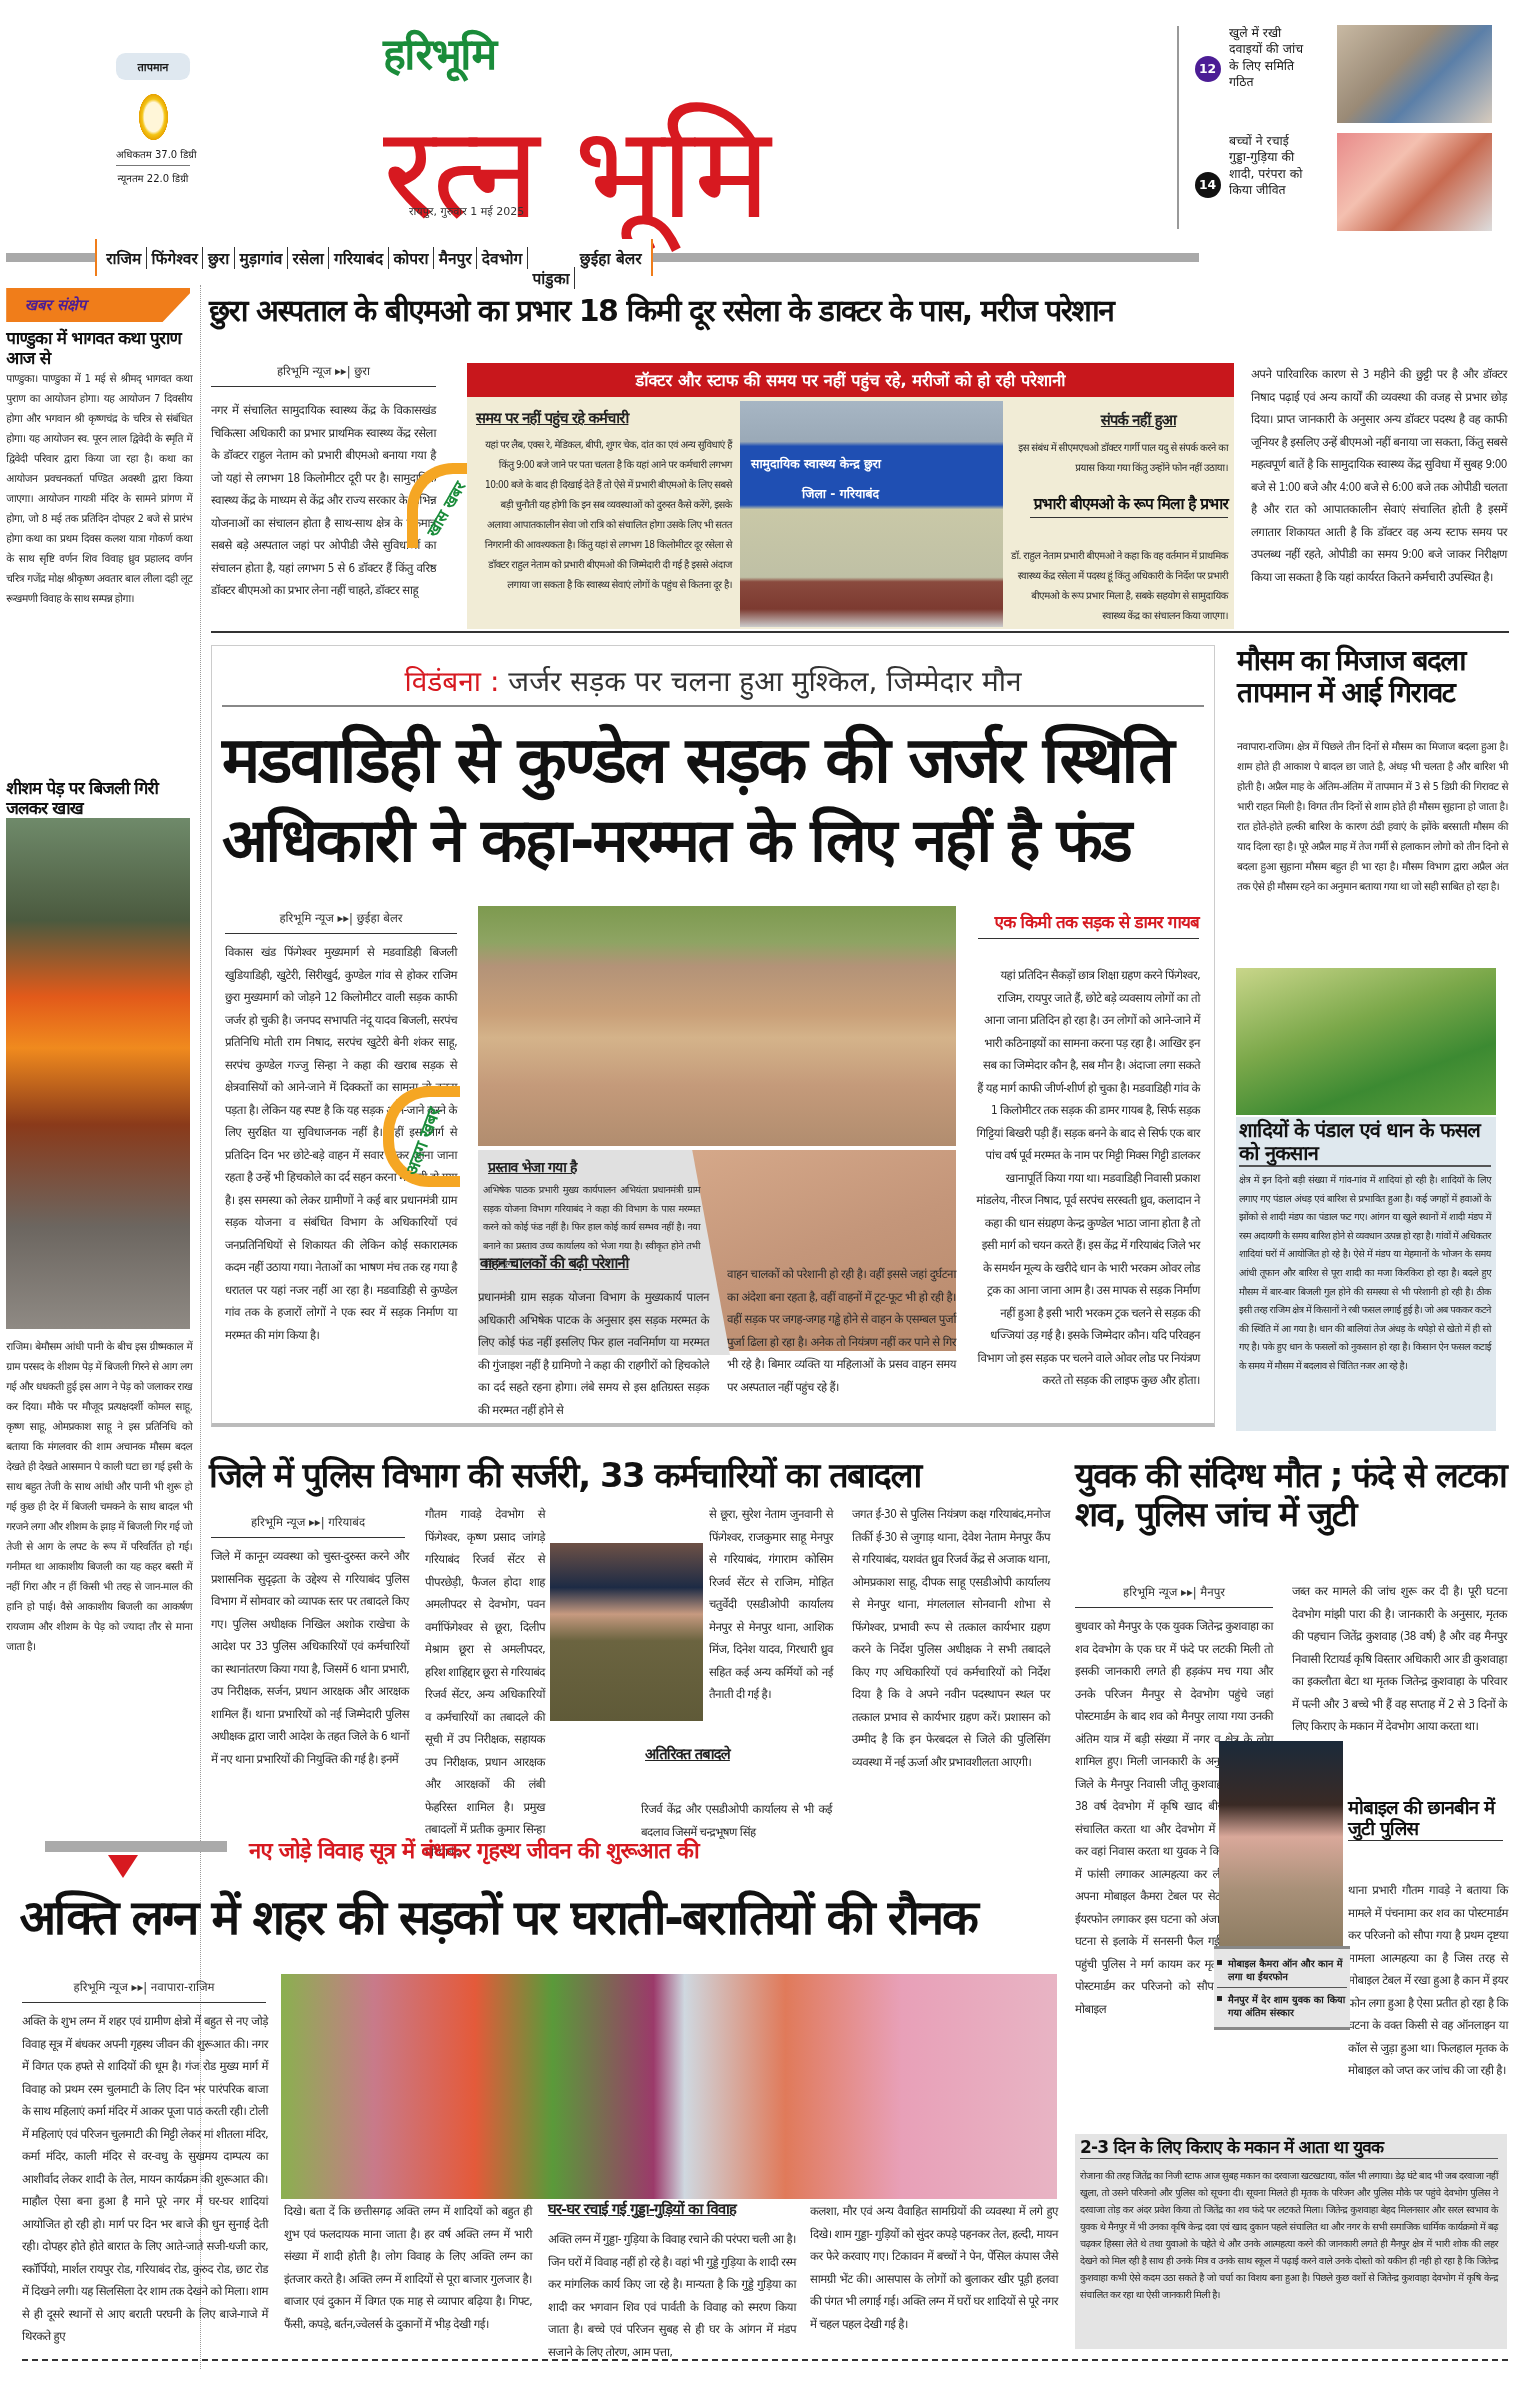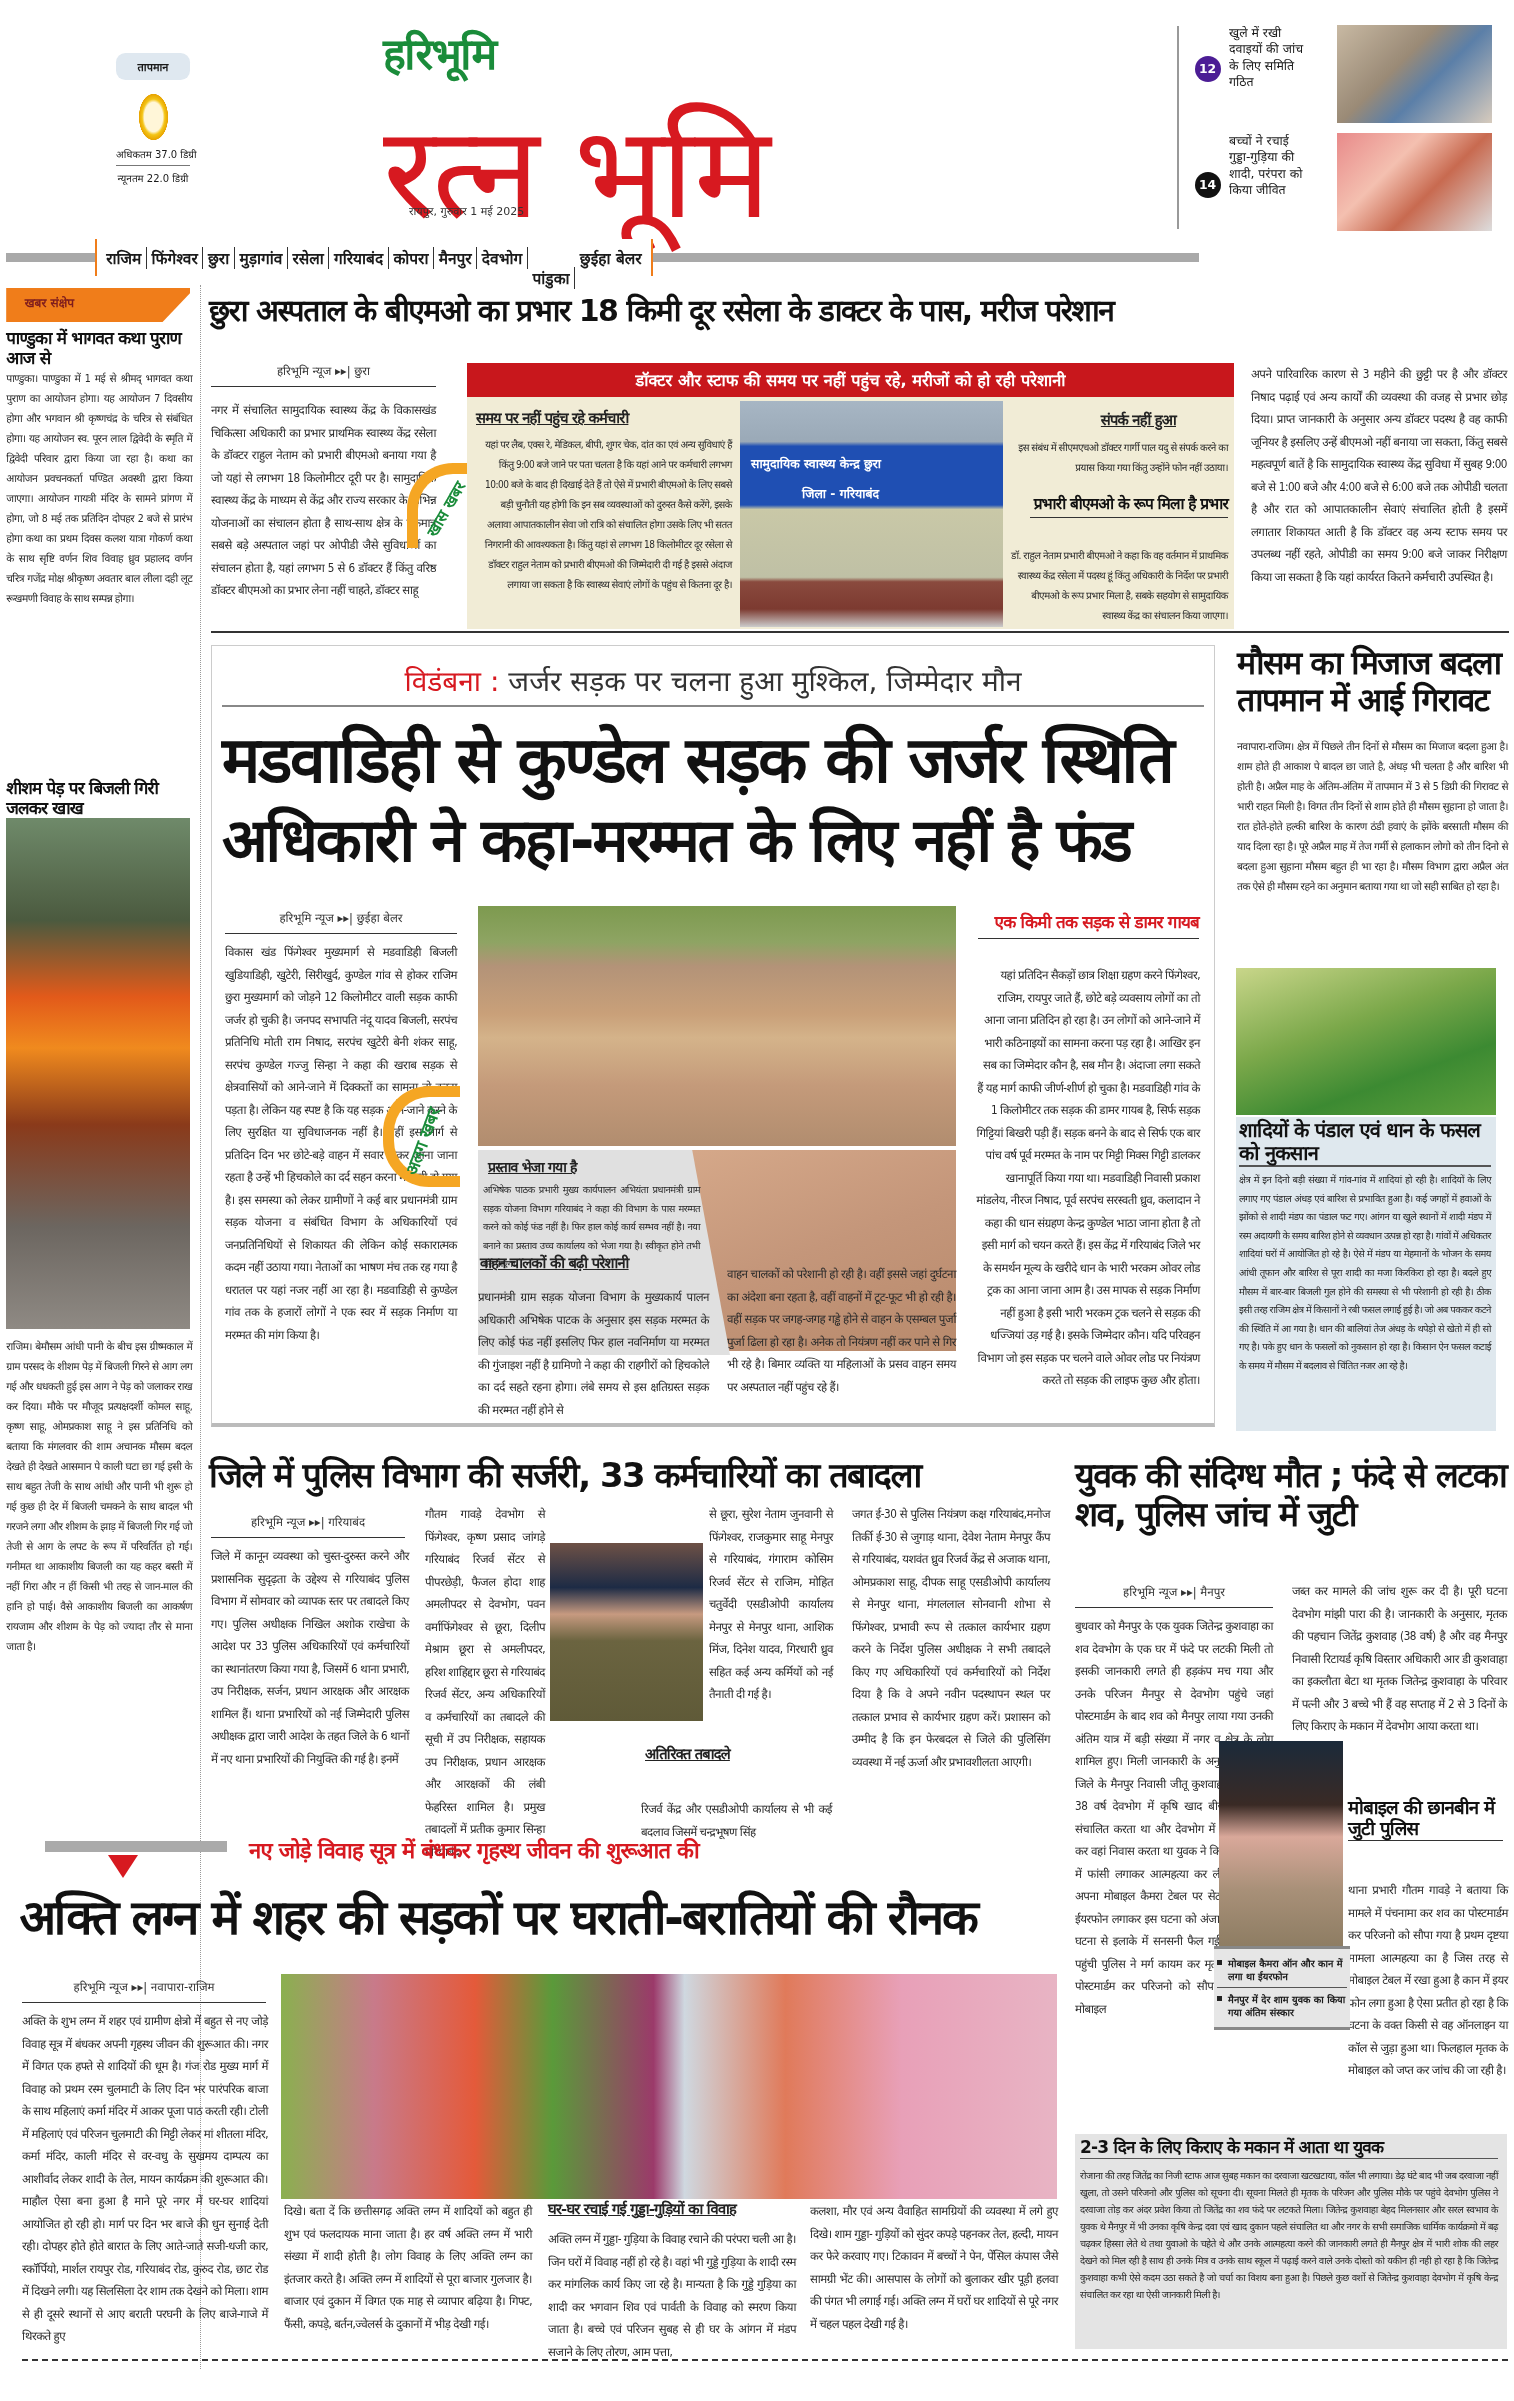--- a/index.html
+++ b/index.html
@@ -49,21 +49,21 @@
   <span style="font-size:15.5px;font-weight:bold;padding:0 4.6px;border-right:0.8px solid #333;">कोपरा</span>
   <span style="font-size:15.5px;font-weight:bold;padding:0 4.6px;border-right:0.8px solid #333;">मैनपुर</span>
   <span style="font-size:15.5px;font-weight:bold;padding:0 4.6px;border-right:0.8px solid #333;">देवभोग</span>
   <span style="font-size:15.5px;font-weight:bold;padding:0 4.6px;border-right:0.8px solid #333;margin-top:40px;">पांडुका</span>
   <span style="font-size:15.5px;font-weight:bold;padding:0 4.6px;">छुईहा बेलर</span>
 </div>
 <div class="abs" style="left:352px;top:239px;width:1.5px;height:0"></div>
 
 <div class="abs" style="left:200px;top:285px;width:0.8px;height:2084px;border-left:0.8px dotted #999;"></div>
 <div class="abs" style="left:6.2px;top:288px;width:184px;height:34px;background:#f07d1a;clip-path:polygon(0 0,100% 0,100% 15%,85% 100%,0 100%);">
-  <span style="display:block;color:#7f1d1d;font-weight:bold;font-size:12px;padding:6.2px 18.6px;">खबर संक्षेप</span>
+  <span style="display:block;color:#4c1d95;font-weight:bold;font-size:15px;padding:6.2px 18.6px;font-style:italic;">खबर संक्षेप</span>
 </div>
 <div class="abs" style="left:6.2px;top:329px;width:186px;">
   <div class="hl" style="font-size:17px;letter-spacing:-0.8px;">पाण्डुका में भागवत कथा पुराण आज से</div>
   <div class="txt" style="font-size:10.5px;line-height:20px;">पाण्डुका। पाण्डुका में 1 मई से श्रीमद् भागवत कथा पुराण का आयोजन होगा। यह आयोजन 7 दिवसीय होगा और भगवान श्री कृष्णचंद्र के चरित्र से संबंधित होगा। यह आयोजन स्व. पूरन लाल द्विवेदी के स्मृति में द्विवेदी परिवार द्वारा किया जा रहा है। कथा का आयोजन प्रवचनकर्ता पण्डित अवस्थी द्वारा किया जाएगा। आयोजन गायत्री मंदिर के सामने प्रांगण में होगा, जो 8 मई तक प्रतिदिन दोपहर 2 बजे से प्रारंभ होगा कथा का प्रथम दिवस कलश यात्रा गोकर्ण कथा के साथ सृष्टि वर्णन शिव विवाह ध्रुव प्रहालद वर्णन चरित्र गजेंद्र मोक्ष श्रीकृष्ण अवतार बाल लीला दही लूट रूखमणी विवाह के साथ सम्पन्न होगा।</div>
 </div>
 <div class="abs" style="left:6.2px;top:779px;width:186px;">
   <div class="hl" style="font-size:17px;letter-spacing:-0.8px;">शीशम पेड़ पर बिजली गिरी जलकर खाख</div>
 </div>
 <div class="abs img" style="left:6.2px;top:818px;width:184px;height:511px;background:linear-gradient(180deg,#6f8a6a 0%,#4b5a3f 20%,#e25a1a 35%,#f08a1e 45%,#8a3a1a 60%,#6c6660 80%,#8f8a84 100%);"></div>
 <div class="abs txt" style="left:6.2px;top:1336px;width:186px;font-size:10.5px;line-height:20px;">राजिम। बेमौसम आंधी पानी के बीच इस ग्रीष्मकाल में ग्राम परसद के शीशम पेड़ में बिजली गिरने से आग लग गई और धधकती हुई इस आग ने पेड़ को जलाकर राख कर दिया। मौके पर मौजूद प्रत्यक्षदर्शी कोमल साहू, कृष्ण साहू, ओमप्रकाश साहू ने इस प्रतिनिधि को बताया कि मंगलवार की शाम अचानक मौसम बदल देखते ही देखते आसमान पे काली घटा छा गई इसी के साथ बहुत तेजी के साथ आंधी और पानी भी शुरू हो गई कुछ ही देर में बिजली चमकने के साथ बादल भी गरजने लगा और शीशम के झाड़ में बिजली गिर गई जो तेजी से आग के लपट के रूप में परिवर्तित हो गई। गनीमत था आकाशीय बिजली का यह कहर बस्ती में नहीं गिरा और न हीं किसी भी तरह से जान-माल की हानि हो पाई। वैसे आकाशीय बिजली का आकर्षण रायजाम और शीशम के पेड़ को ज्यादा तौर से माना जाता है।</div>
@@ -107,21 +107,21 @@
 <div class="abs img" style="left:665px;top:1150px;width:291px;height:201px;background:linear-gradient(160deg,#d6a98a,#c4967a 50%,#b88a6c);"></div>
 <div class="abs" style="left:478px;top:1150px;width:252px;height:205px;background:#e0e0e0;clip-path:polygon(0 0,85% 0,100% 100%,0 100%);"></div>
 <div class="abs sub" style="left:488px;top:1157px;width:232px;font-size:14px;">प्रस्ताव भेजा गया है</div>
 <div class="abs txt" style="left:483px;top:1181px;width:217px;font-size:9.7px;line-height:18.6px;">अभिषेक पाठक प्रभारी मुख्य कार्यपालन अभियंता प्रधानमंत्री ग्राम सड़क योजना विभाग गरियाबंद ने कहा की विभाग के पास मरम्मत करने को कोई फंड नहीं है। फिर हाल कोई कार्य सम्भव नहीं है। नया बनाने का प्रस्ताव उच्च कार्यालय को भेजा गया है। स्वीकृत होने तभी बन पाएगा।</div>
 <div class="abs sub" style="left:480px;top:1252px;width:225px;font-size:14.7px;">वाहन चालकों की बढ़ी परेशानी</div>
 <div class="abs txt" style="left:478px;top:1286px;width:231px;">प्रधानमंत्री ग्राम सड़क योजना विभाग के मुख्यकार्य पालन अधिकारी अभिषेक पाटक के अनुसार इस सड़क मरम्मत के लिए कोई फंड नहीं इसलिए फिर हाल नवनिर्माण या मरम्मत की गुंजाइश नहीं है ग्रामिणो ने कहा की राहगीरों को हिचकोले का दर्द सहते रहना होगा। लंबे समय से इस क्षतिग्रस्त सड़क की मरम्मत नहीं होने से</div>
 <div class="abs txt" style="left:727px;top:1263px;width:229px;">वाहन चालकों को परेशानी हो रही है। वहीं इससे जहां दुर्घटना का अंदेशा बना रहता है, वहीं वाहनों में टूट-फूट भी हो रही है। वहीं सड़क पर जगह-जगह गड्ढे होने से वाहन के एसम्बल पुर्जा पुर्जा ढिला हो रहा है। अनेक तो नियंत्रण नहीं कर पाने से गिर भी रहे है। बिमार व्यक्ति या महिलाओं के प्रसव वाहन समय पर अस्पताल नहीं पहुंच रहे हैं।</div>
 <div class="abs" style="left:978px;top:910px;width:221px;text-align:right;color:#d71920;font-size:17px;font-weight:bold;border-bottom:1.5px solid #333;padding-bottom:4.6px;letter-spacing:-0.8px;">एक किमी तक सड़क से डामर गायब</div>
 <div class="abs txt" style="left:975px;top:964px;width:225px;text-align:right;">यहां प्रतिदिन सैकड़ों छात्र शिक्षा ग्रहण करने फिंगेश्वर, राजिम, रायपुर जाते हैं, छोटे बड़े व्यवसाय लोगों का तो आना जाना प्रतिदिन हो रहा है। उन लोगों को आने-जाने में भारी कठिनाइयों का सामना करना पड़ रहा है। आखिर इन सब का जिम्मेदार कौन है, सब मौन है। अंदाजा लगा सकते हैं यह मार्ग काफी जीर्ण-शीर्ण हो चुका है। मडवाडिही गांव के 1 किलोमीटर तक सड़क की डामर गायब है, सिर्फ सड़क गिट्टियां बिखरी पड़ी हैं। सड़क बनने के बाद से सिर्फ एक बार पांच वर्ष पूर्व मरम्मत के नाम पर मिट्टी मिक्स गिट्टी डालकर खानापूर्ति किया गया था। मडवाडिही निवासी प्रकाश मांडलेय, नीरज निषाद, पूर्व सरपंच सरस्वती ध्रुव, कलादान ने कहा की धान संग्रहण केन्द्र कुण्डेल भाठा जाना होता है तो इसी मार्ग को चयन करते हैं। इस केंद्र में गरियाबंद जिले भर के समर्थन मूल्य के खरीदे धान के भारी भरकम ओवर लोड ट्रक का आना जाना आम है। उस मापक से सड़क निर्माण नहीं हुआ है इसी भारी भरकम ट्रक चलने से सड़क की धज्जियां उड़ गई है। इसके जिम्मेदार कौन। यदि परिवहन विभाग जो इस सड़क पर चलने वाले ओवर लोड पर नियंत्रण करते तो सड़क की लाइफ कुछ और होता।</div>
 
-<div class="abs hl" style="left:1237px;top:645px;width:271px;font-size:32px;">मौसम का मिजाज बदला तापमान में आई गिरावट</div>
+<div class="abs hl" style="left:1237px;top:645px;width:271px;font-size:28px;">मौसम का मिजाज बदला तापमान में आई गिरावट</div>
 <div class="abs txt" style="left:1237px;top:736px;width:271px;font-size:10.5px;line-height:20px;">नवापारा-राजिम। क्षेत्र में पिछले तीन दिनों से मौसम का मिजाज बदला हुआ है। शाम होते ही आकाश पे बादल छा जाते है, अंधड़ भी चलता है और बारिश भी होती है। अप्रैल माह के अंतिम-अंतिम में तापमान में 3 से 5 डिग्री की गिरावट से भारी राहत मिली है। विगत तीन दिनों से शाम होते ही मौसम सुहाना हो जाता है। रात होते-होते हल्की बारिश के कारण ठंडी हवाएं के झोंके बरसाती मौसम की याद दिला रहा है। पूरे अप्रैल माह में तेज गर्मी से हलाकान लोगो को तीन दिनो से बदला हुआ सुहाना मौसम बहुत ही भा रहा है। मौसम विभाग द्वारा अप्रैल अंत तक ऐसे ही मौसम रहने का अनुमान बताया गया था जो सही साबित हो रहा है।</div>
 <div class="abs img" style="left:1236px;top:968px;width:260px;height:147px;background:linear-gradient(160deg,#c9d68a,#7ba84a 40%,#3c8a32 70%,#5ea03c);"></div>
 <div class="abs" style="left:1236px;top:1117px;width:260px;height:314px;background:#dfe8ee;"></div>
 <div class="abs hl" style="left:1239px;top:1119px;width:252px;font-size:20px;letter-spacing:-0.8px;border-bottom:2.3px solid #555;">शादियों के पंडाल एवं धान के फसल को नुकसान</div>
 <div class="abs txt" style="left:1239px;top:1171px;width:252px;font-size:9.7px;line-height:18.6px;">क्षेत्र में इन दिनो बड़ी संख्या में गांव-गांव में शादियां हो रही है। शादियों के लिए लगाए गए पंडाल अंधड़ एवं बारिश से प्रभावित हुआ है। कई जगहों में हवाओं के झोंको से शादी मंडप का पंडाल फट गए। आंगन या खुले स्थानों में शादी मंडप में रस्म अदायगी के समय बारिश होने से व्यवधान उत्पन्न हो रहा है। गांवों में अधिकतर शादियां घरों में आयोजित हो रहे है। ऐसे में मंडप या मेहमानों के भोजन के समय आंधी तूफान और बारिश से पूरा शादी का मजा किरकिरा हो रहा है। बदले हुए मौसम में बार-बार बिजली गुल होने की समस्या से भी परेशानी हो रही है। ठीक इसी तरह राजिम क्षेत्र में किसानों ने रबी फसल लगाई हुई है। जो अब पककर कटने की स्थिति में आ गया है। धान की बालियां तेज अंधड़ के थपेड़ो से खेतो में ही सो गए है। पके हुए धान के फसलों को नुकसान हो रहा है। किसान ऐन फसल कटाई के समय में मौसम में बदलाव से चिंतित नजर आ रहे है।</div>
 
 <div class="abs hl" style="left:209px;top:1456px;width:852px;font-size:34px;white-space:nowrap;">जिले में पुलिस विभाग की सर्जरी, 33 कर्मचारियों का तबादला</div>
 <div class="abs byline" style="left:211px;top:1514px;width:194px;">हरिभूमि न्यूज ▸▸| गरियाबंद</div>
 <div class="abs txt" style="left:211px;top:1545px;width:198px;">जिले में कानून व्यवस्था को चुस्त-दुरुस्त करने और प्रशासनिक सुदृढ़ता के उद्देश्य से गरियाबंद पुलिस विभाग में सोमवार को व्यापक स्तर पर तबादले किए गए। पुलिस अधीक्षक निखिल अशोक राखेचा के आदेश पर 33 पुलिस अधिकारियों एवं कर्मचारियों का स्थानांतरण किया गया है, जिसमें 6 थाना प्रभारी, उप निरीक्षक, सर्जन, प्रधान आरक्षक और आरक्षक शामिल हैं। थाना प्रभारियों को नई जिम्मेदारी पुलिस अधीक्षक द्वारा जारी आदेश के तहत जिले के 6 थानों में नए थाना प्रभारियों की नियुक्ति की गई है। इनमें</div>
 <div class="abs txt" style="left:425px;top:1503px;width:120px;">गौतम गावड़े देवभोग से फिंगेश्वर, कृष्ण प्रसाद जांगड़े गरियाबंद रिजर्व सेंटर से पीपरछेड़ी, फैजल होदा शाह अमलीपदर से देवभोग, पवन वर्माफिंगेश्वर से छूरा, दिलीप मेश्राम छूरा से अमलीपदर, हरिश शाहिद्दार छूरा से गरियाबंद रिजर्व सेंटर, अन्य अधिकारियों व कर्मचारियों का तबादले की सूची में उप निरीक्षक, सहायक उप निरीक्षक, प्रधान आरक्षक और आरक्षकों की लंबी फेहरिस्त शामिल है। प्रमुख तबादलों में प्रतीक कुमार सिन्हा गरियाबंद</div>

